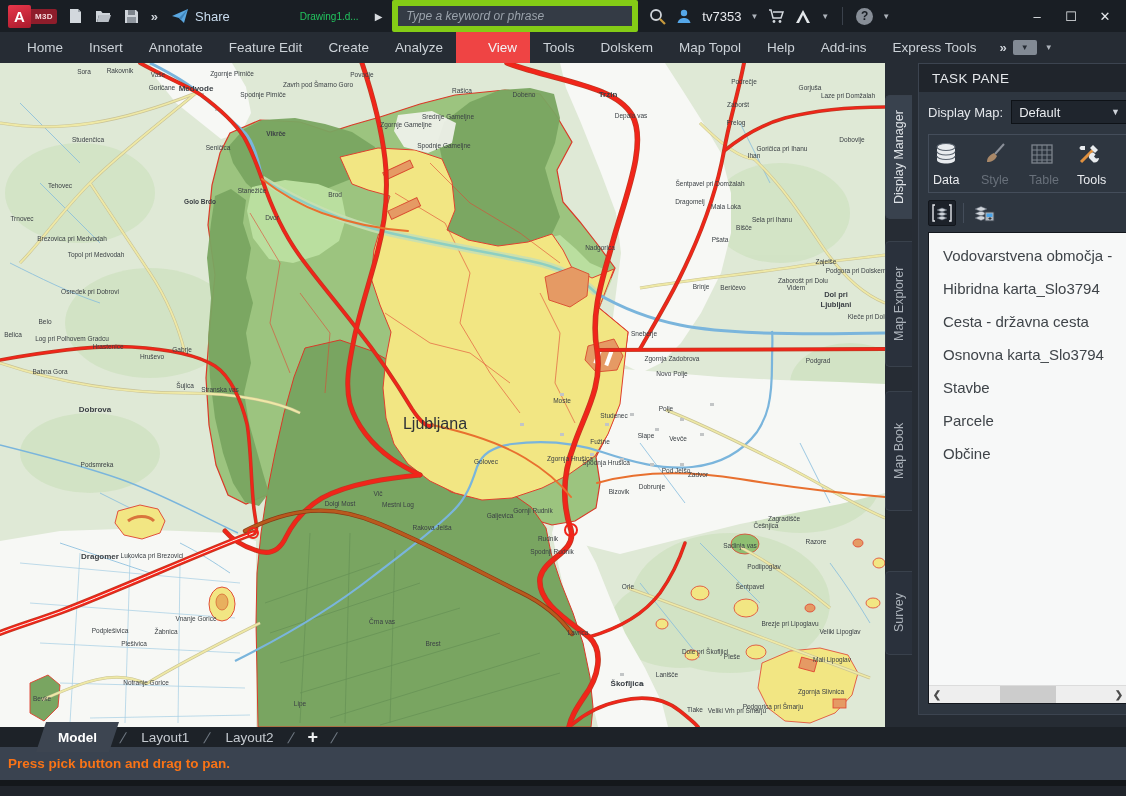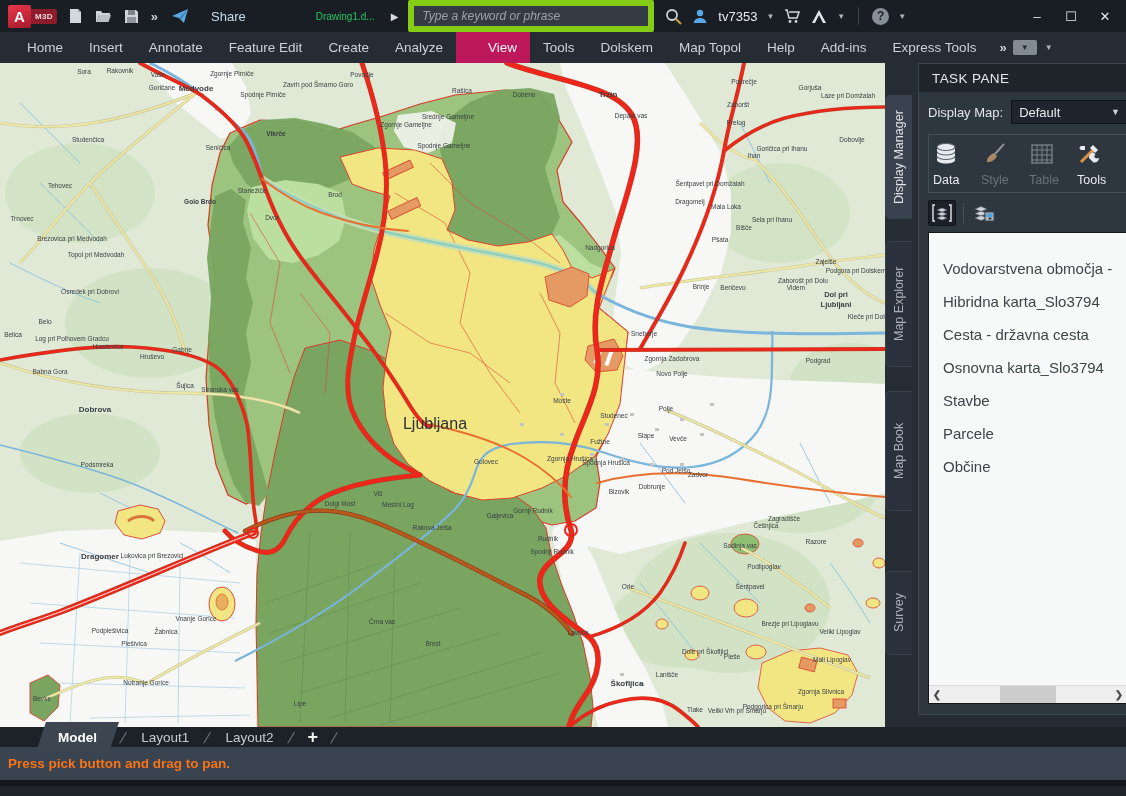--- a/index.html
+++ b/index.html
@@ -11,41 +11,41 @@
   .titlebar{height:32px;background:#191e24;display:flex;align-items:center;flex:0 0 auto;}
   .tb-left{display:flex;align-items:center;gap:10px;padding-left:8px;}
   .badge{display:flex;align-items:center;}
   .badge-a{width:23px;height:23px;background:linear-gradient(160deg,#e8374b,#a91a2c);color:#fff;
            font-weight:700;font-size:15px;display:flex;align-items:center;justify-content:center;border-radius:2px;}
   .badge-m3d{height:15px;background:#8e1d2b;color:#f4d9dc;font-size:8px;font-weight:700;
              display:flex;align-items:center;padding:0 4px;border-radius:0 2px 2px 0;letter-spacing:.3px;}
   .tb-ico{width:18px;height:18px;display:inline-flex;align-items:center;justify-content:center;cursor:pointer;}
   .tb-ico svg{display:block;}
   .chev{color:#cdd2d8;font-size:13px;font-weight:700;letter-spacing:-2px;cursor:pointer;}
-  .share{display:flex;align-items:flex-end;gap:22px;margin-left:6px;cursor:pointer;}
+  .share{display:flex;align-items:flex-end;gap:6px;margin-left:6px;cursor:pointer;}
   .share-label{color:#c9dcee;font-size:13px;}
   .doc-title{color:#22c55e;font-size:10px;margin-left:70px;white-space:nowrap;}
   .play{color:#d7dbdf;font-size:10px;margin:0 10px 0 16px;}
   .search{width:218px;height:20px;background:#343b45;border:6px solid #84cc16;border-radius:2px;
           color:#e6e9ec;font-size:12px;font-style:italic;padding:0 8px;outline:none;}
   .search::placeholder{color:#9aa2ab;font-style:italic;}
   .tb-right{display:flex;align-items:center;gap:9px;margin-left:10px;}
   .uname{color:#e8eaee;font-size:13px;}
   .mini-arrow{color:#aeb4bb;font-size:8px;}
   .tb-sep{width:1px;height:18px;background:#3a414b;margin:0 4px;}
   .help-circle{width:17px;height:17px;border-radius:50%;background:#878e97;color:#191e24;font-weight:700;
                font-size:12px;display:flex;align-items:center;justify-content:center;}
   .win-btns{display:flex;align-items:center;gap:4px;margin-left:auto;padding-right:6px;}
   .win-btn{width:30px;height:26px;display:flex;align-items:center;justify-content:center;color:#e6e9ec;
            font-size:13px;cursor:pointer;}
 
   
   .ribbon{height:31px;background:#262c34;display:flex;align-items:stretch;padding-left:14px;flex:0 0 auto;}
   .rtab{display:flex;align-items:center;padding:0 13px;font-size:13.5px;color:#ccd2d8;cursor:pointer;white-space:nowrap;}
-  .rtab.active{background:#be185d;color:#f2f4f6;padding-left:32px;}
+  .rtab.active{background:#ef4444;color:#f2f4f6;padding-left:32px;}
   .ribbon-extra{display:flex;align-items:center;gap:8px;padding:0 10px;}
   .rib-drop{width:24px;height:15px;background:#828a94;border-radius:2px;display:flex;align-items:center;
             justify-content:center;color:#262c34;font-size:8px;cursor:pointer;}
 
   
   .main{height:664px;position:relative;background:#20242b;flex:0 0 auto;}
   .map-wrap{position:absolute;left:0;top:0;width:885px;height:664px;background:#dfe9d6;}
   .map-wrap svg{display:block;}
 
   
@@ -70,21 +70,21 @@
   .tp-toolbar{margin:6px 9px 0 9px;border:1px solid #444d5a;display:flex;padding:7px 4px 5px 4px;gap:2px;flex:0 0 auto;}
   .tool{width:46px;display:flex;flex-direction:column;gap:3px;cursor:pointer;}
   .tool .tlabel{font-size:12.5px;color:#e9ebee;}
   .tool.disabled{cursor:default;}
   .tool.disabled .tlabel{color:#68707a;}
   .mini-row{display:flex;align-items:center;margin:7px 9px 0 9px;gap:7px;height:26px;flex:0 0 auto;}
   .mini-btn{width:26px;height:24px;display:flex;align-items:center;justify-content:center;cursor:pointer;border-radius:2px;}
   .mini-btn.pressed{background:#1c2129;border:1px solid #12161c;}
   .mini-sep{width:1px;height:20px;background:#444d5a;}
   .layer-box{margin:6px 9px 10px 9px;flex:1;background:#f7f8f8;border:1px solid #13171d;display:flex;flex-direction:column;overflow:hidden;}
-  .layer-list{flex:1;padding-top:6px;margin-top:13px;}
+  .layer-list{flex:1;padding-top:6px;}
   .layer-item{height:33px;line-height:33px;font-size:15px;color:#3f4449;padding-left:14px;white-space:nowrap;cursor:pointer;}
   .hscroll{height:17px;background:#eeeeee;border-top:1px solid #dcdcdc;display:flex;align-items:center;flex:0 0 auto;}
   .hs-arrow{width:16px;text-align:center;color:#4c4c4c;font-size:10px;font-weight:700;cursor:pointer;}
   .hs-track{flex:1;height:100%;position:relative;}
   .hs-thumb{position:absolute;left:33%;width:34%;top:0;bottom:0;background:#cccccc;cursor:pointer;}
 
   
   .layoutrow{height:20px;background:#1d2228;display:flex;align-items:center;padding-left:36px;flex:0 0 auto;}
   .lt-group{display:flex;align-items:center;}
   .ltab{font-size:13.5px;color:#c6cbd1;padding:0 14px;height:30px;display:flex;align-items:center;cursor:pointer;}

